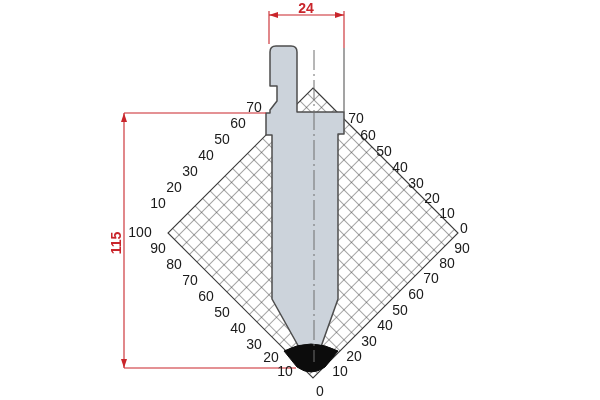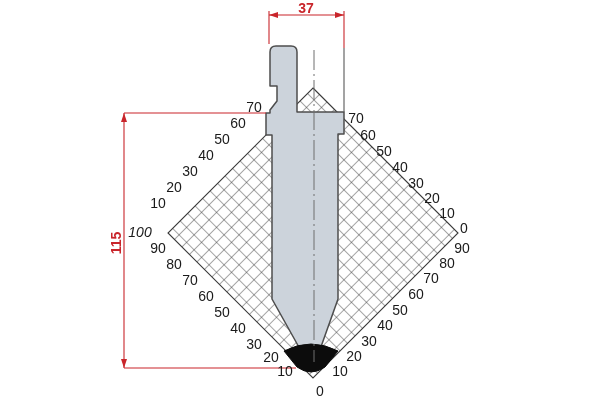--- a/index.html
+++ b/index.html
@@ -82,21 +82,21 @@
 
   <div class="labels-layer">
     <div class="labels">
         <span class="grid-num" style="left: 254px; top: 107px;">70</span>
         <span class="grid-num" style="left: 238px; top: 123px;">60</span>
         <span class="grid-num" style="left: 222px; top: 139px;">50</span>
         <span class="grid-num" style="left: 206px; top: 155px;">40</span>
         <span class="grid-num" style="left: 190px; top: 171px;">30</span>
         <span class="grid-num" style="left: 174px; top: 187px;">20</span>
         <span class="grid-num" style="left: 158px; top: 203px;">10</span>
-        <span class="grid-num" style="left: 140px; top: 232px; font-style: italic;">100</span>
+        <span class="grid-num" style="left: 140px; top: 232px;">100</span>
         <span class="grid-num" style="left: 158px; top: 248px;">90</span>
         <span class="grid-num" style="left: 174px; top: 264px;">80</span>
         <span class="grid-num" style="left: 190px; top: 280px;">70</span>
         <span class="grid-num" style="left: 206px; top: 296px;">60</span>
         <span class="grid-num" style="left: 222px; top: 312px;">50</span>
         <span class="grid-num" style="left: 238px; top: 328px;">40</span>
         <span class="grid-num" style="left: 254px; top: 344px;">30</span>
         <span class="grid-num" style="left: 271px; top: 357px;">20</span>
         <span class="grid-num" style="left: 285px; top: 371px;">10</span>
         <span class="grid-num" style="left: 320px; top: 391px;">0</span>
@@ -111,17 +111,17 @@
         <span class="grid-num" style="left: 462px; top: 248px;">90</span>
         <span class="grid-num" style="left: 464px; top: 228px;">0</span>
         <span class="grid-num" style="left: 447px; top: 213px;">10</span>
         <span class="grid-num" style="left: 432px; top: 198px;">20</span>
         <span class="grid-num" style="left: 416px; top: 183px;">30</span>
         <span class="grid-num" style="left: 400px; top: 167px;">40</span>
         <span class="grid-num" style="left: 384px; top: 151px;">50</span>
         <span class="grid-num" style="left: 368px; top: 135px;">60</span>
         <span class="grid-num" style="left: 356px; top: 118px;">70</span>
       </div>
-    <span class="dim-label" style="left:306px;top:8px;">37</span>
+    <span class="dim-label" style="left:306px;top:8px;">24</span>
     <span class="dim-label vertical" style="left:116px;top:243px;">115</span>
   </div>
 
 </div>
 
 </body></html>

